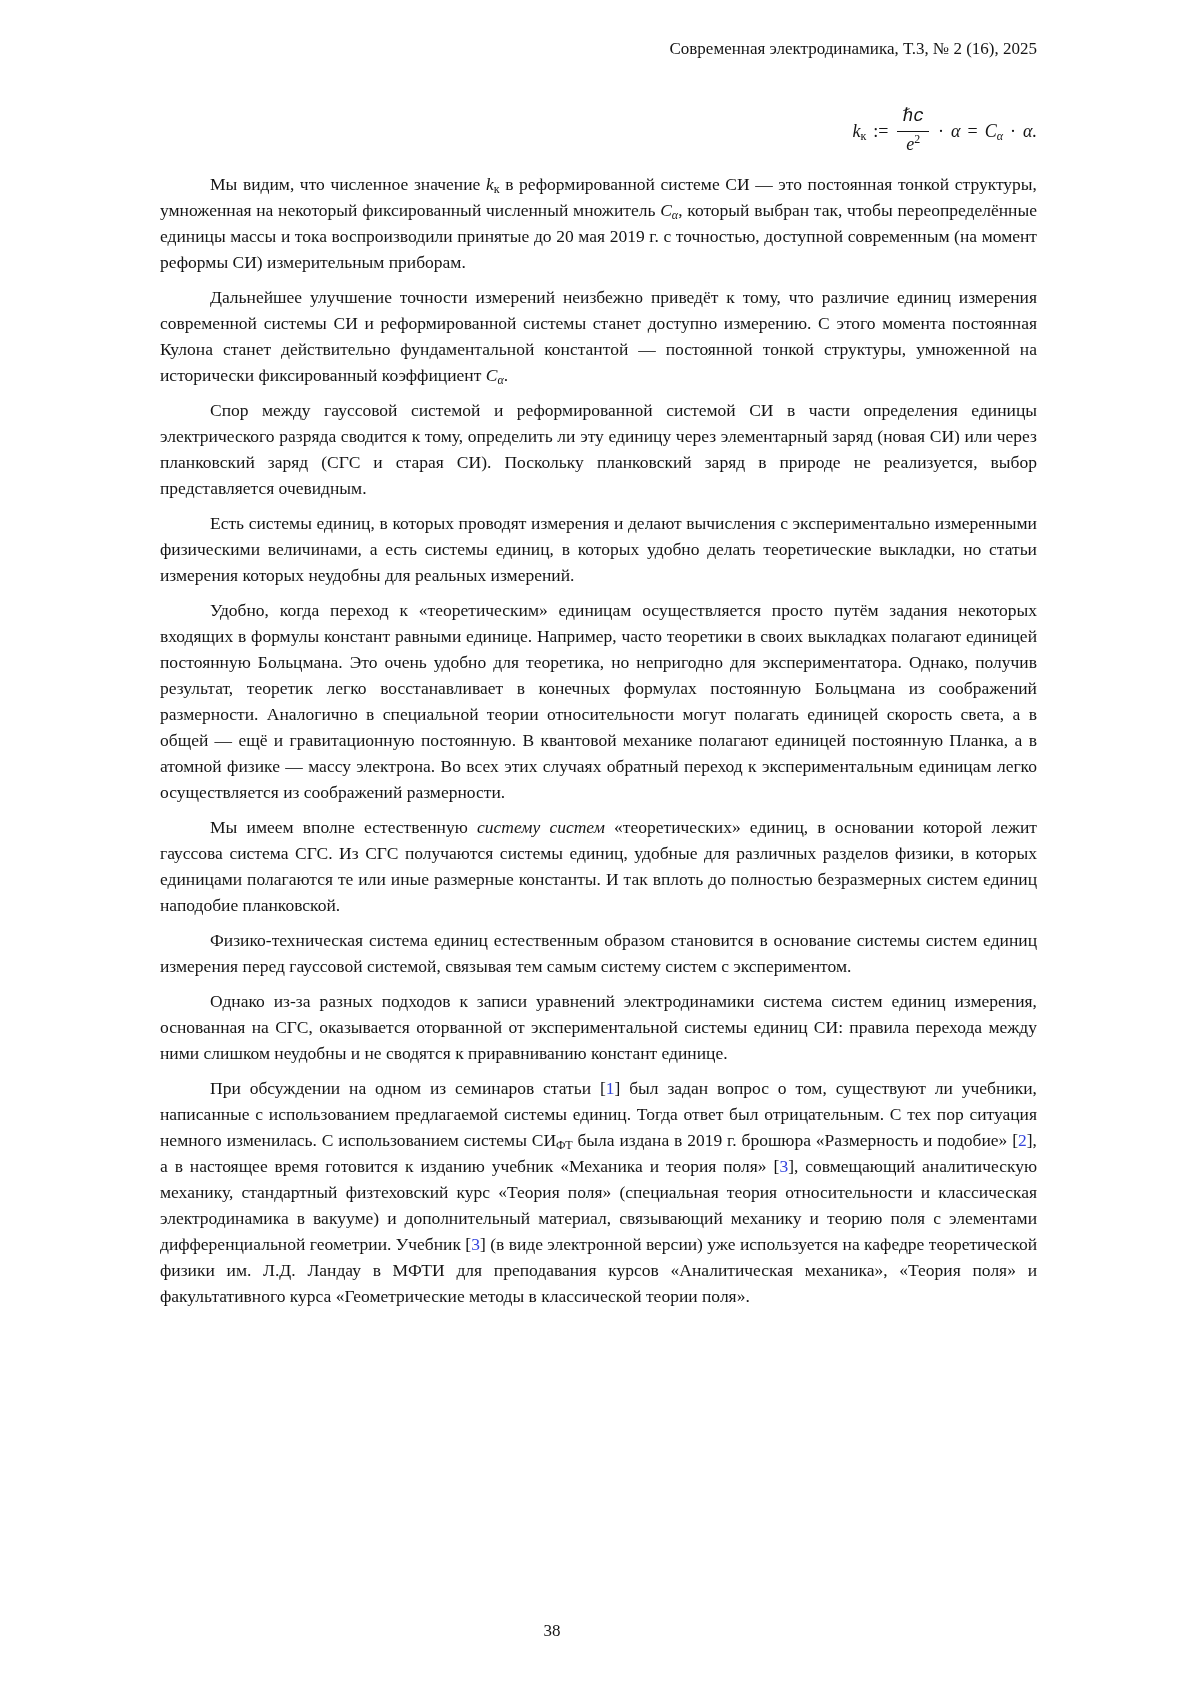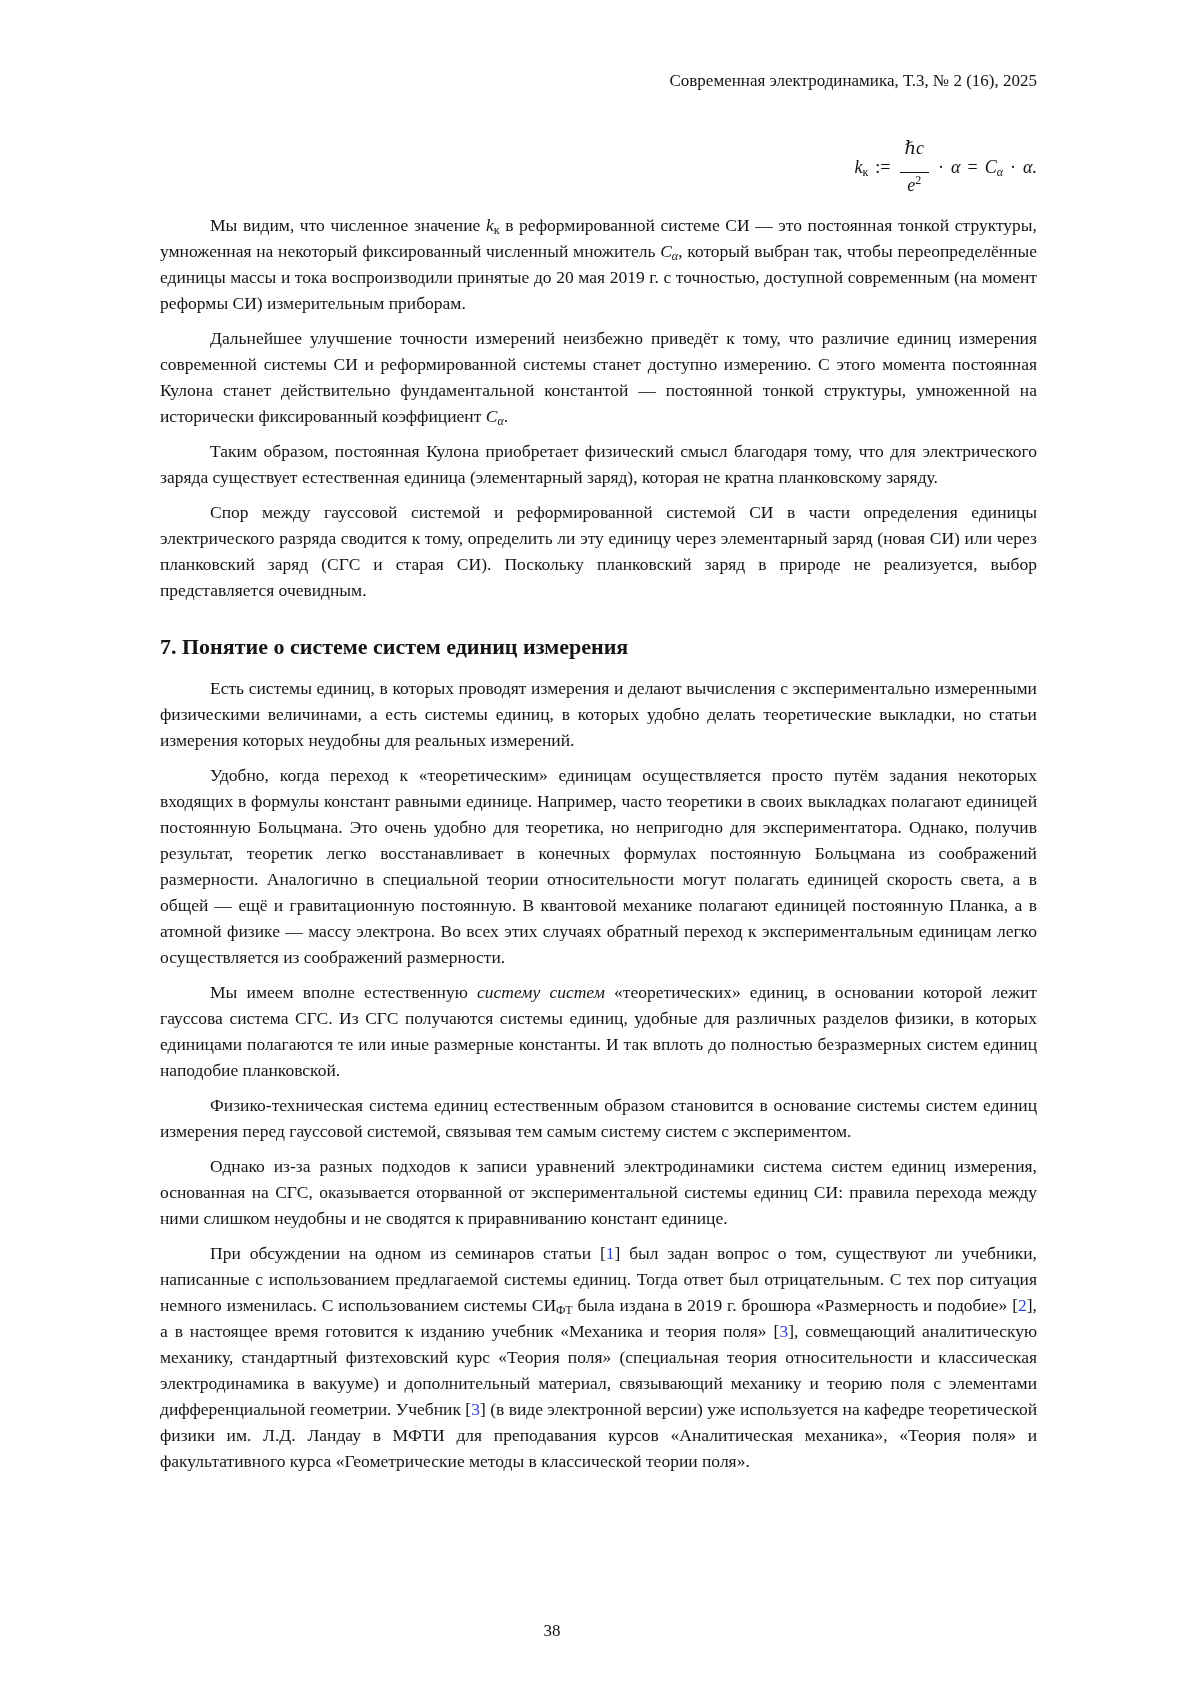--- a/index.html
+++ b/index.html
@@ -12,21 +12,20 @@
     font-size: 17.5px;
     line-height: 26px;
     position: relative;
     overflow: hidden;
   }
   .text-block {
     position: absolute;
     left: 160px;
     top: 36px;
     width: 877px;
-    margin-top: 32px;
   }
   .running-head {
     text-align: right;
     font-size: 17px;
     margin: 0 0 44px 0;
   }
   p.para {
     margin: 9px 0 0 0;
     text-align: justify;
     text-indent: 50px;
@@ -47,23 +46,24 @@
   .msub { font-size: 12px; }
   sub.msub { vertical-align: -3px; line-height: 0; }
   .frac {
     display: inline-flex;
     flex-direction: column;
     align-items: center;
     vertical-align: middle;
     margin: 0 2px;
   }
   .frac .num {
-    padding: 0 5px 13px 5px;
+    padding: 0 5px 4px 5px;
     border-bottom: 1.2px solid #141414;
     line-height: 21px;
+    font-family: Liberation Mono, monospace;
   }
   .frac .den { padding: 2px 5px 0 5px; line-height: 21px; }
   .frac sup { font-size: 12px; font-style: normal; line-height: 0; }
   
   h2.sec-heading {
     font-size: 22px;
     line-height: 28px;
     font-weight: bold;
     margin: 30px 0 14px 0;
     text-indent: 0;
@@ -105,25 +105,23 @@
     <span>=</span>
     <span><span class="mvar">C</span><sub class="msub mvar">α</sub></span>
     <span>·</span>
     <span class="mvar">α.</span>
   </div>
 
   <p class="para"><span>Мы видим, что численное значение </span><span class="mvar">k</span><sub class="msub">к</sub><span> в реформированной системе СИ — это постоянная тонкой структуры, умноженная на некоторый фиксированный численный множитель </span><span class="mvar">C</span><sub class="msub mvar">α</sub><span>, который выбран так, чтобы переопределённые единицы массы и тока воспроизводили принятые до 20 мая 2019 г. с точностью, доступной современным (на момент реформы СИ) измерительным приборам.</span></p>
 
   <p class="para"><span>Дальнейшее улучшение точности измерений неизбежно приведёт к тому, что различие единиц измерения современной системы СИ и реформированной системы станет доступно измерению. С этого момента постоянная Кулона станет действительно фундаментальной константой — постоянной тонкой структуры, умноженной на исторически фиксированный коэффициент </span><span class="mvar">C</span><sub class="msub mvar">α</sub><span>.</span></p>
 
-  <p class="para">Таким образом, постоянная Кулона приобретает физический смысл благодаря тому, что для электрического заряда существует естественная единица (элементарный заряд), которая не кратна планковскому заряду.</p>
 
   <p class="para">Спор между гауссовой системой и реформированной системой СИ в части определения единицы электрического разряда сводится к тому, определить ли эту единицу через элементарный заряд (новая СИ) или через планковский заряд (СГС и старая СИ). Поскольку планковский заряд в природе не реализуется, выбор представляется очевидным.</p>
 
-  <h2 class="sec-heading">7. Понятие о системе систем единиц измерения</h2>
 
   <p class="para">Есть системы единиц, в которых проводят измерения и делают вычисления с экспериментально измеренными физическими величинами, а есть системы единиц, в которых удобно делать теоретические выкладки, но статьи измерения которых неудобны для реальных измерений.</p>
 
   <p class="para">Удобно, когда переход к «теоретическим» единицам осуществляется просто путём задания некоторых входящих в формулы констант равными единице. Например, часто теоретики в своих выкладках полагают единицей постоянную Больцмана. Это очень удобно для теоретика, но непригодно для экспериментатора. Однако, получив результат, теоретик легко восстанавливает в конечных формулах постоянную Больцмана из соображений размерности. Аналогично в специальной теории относительности могут полагать единицей скорость света, а в общей — ещё и гравитационную постоянную. В квантовой механике полагают единицей постоянную Планка, а в атомной физике — массу электрона. Во всех этих случаях обратный переход к экспериментальным единицам легко осуществляется из соображений размерности.</p>
 
   <p class="para"><span>Мы имеем вполне естественную </span><span class="ital">систему систем</span><span> «теоретических» единиц, в основании которой лежит гауссова система СГС. Из СГС получаются системы единиц, удобные для различных разделов физики, в которых единицами полагаются те или иные размерные константы. И так вплоть до полностью безразмерных систем единиц наподобие планковской.</span></p>
 
   <p class="para">Физико-техническая система единиц естественным образом становится в основание системы систем единиц измерения перед гауссовой системой, связывая тем самым систему систем с экспериментом.</p>
 
   <p class="para">Однако из-за разных подходов к записи уравнений электродинамики система систем единиц измерения, основанная на СГС, оказывается оторванной от экспериментальной системы единиц СИ: правила перехода между ними слишком неудобны и не сводятся к приравниванию констант единице.</p>

